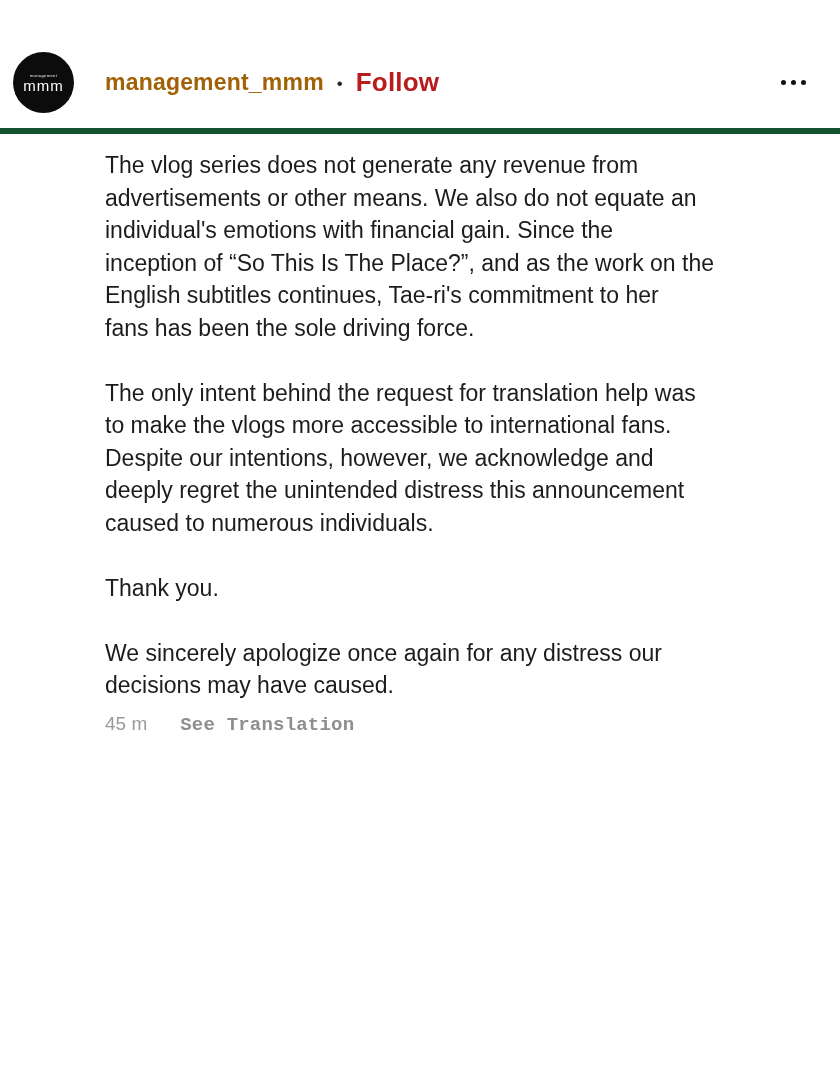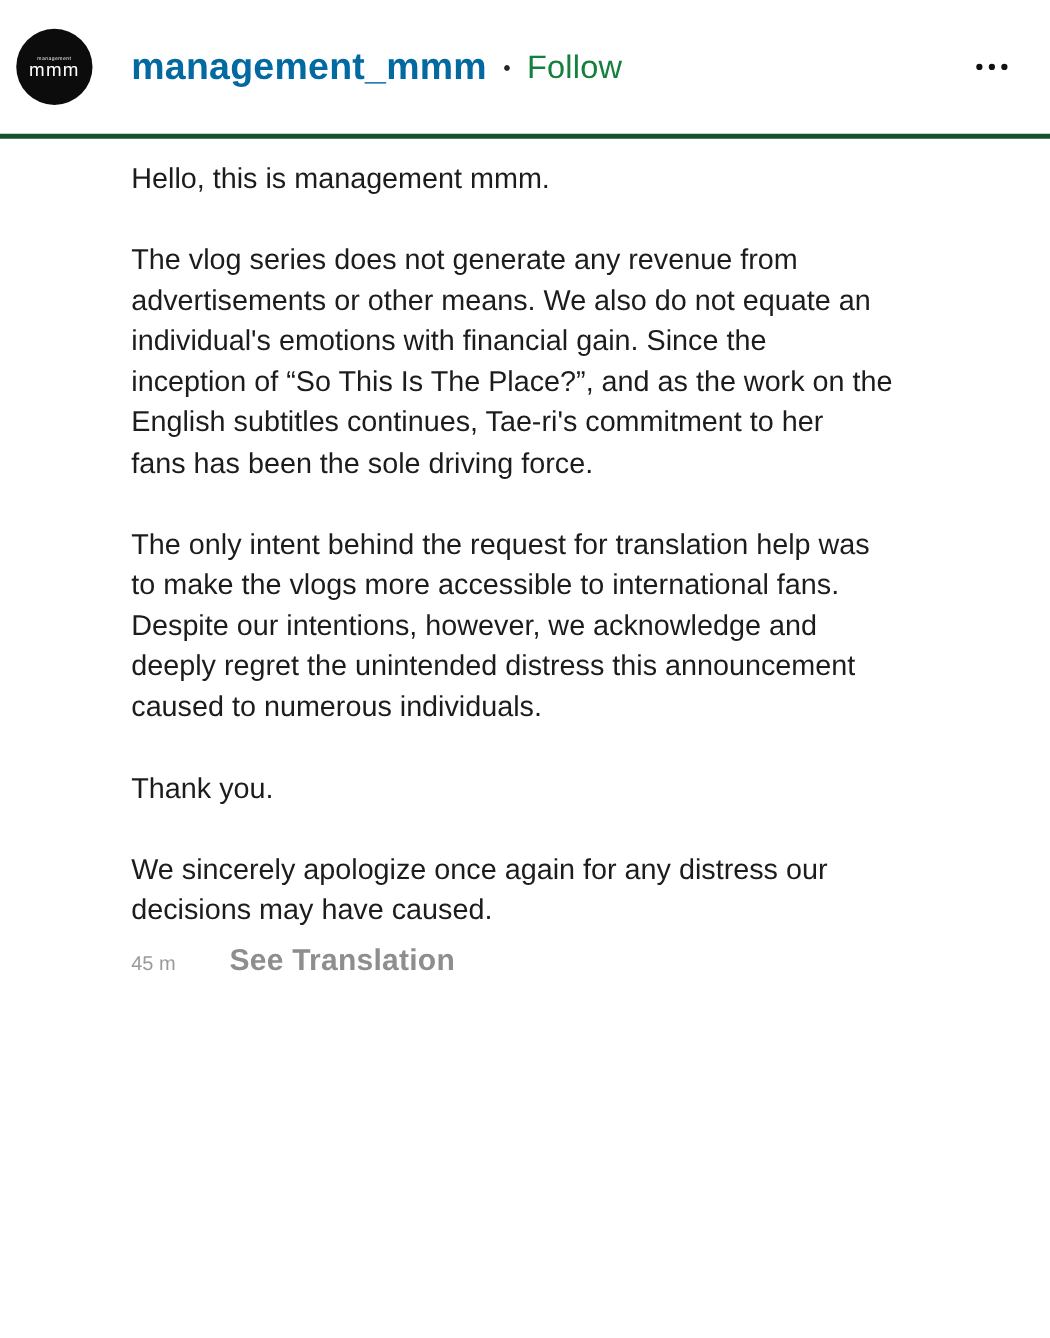--- a/index.html
+++ b/index.html
@@ -7,50 +7,51 @@
     width: 840px; height: 1070px;
     font-family: "Liberation Sans", "DejaVu Sans", sans-serif;
     color: #1c1c1c;
     overflow: hidden;
   }
   .page { width: 840px; height: 1070px; background: #fff; position: relative; }
 
   
   .header {
     display: flex; align-items: center;
-    height: 111px; box-sizing: border-box;
+    height: 97px; box-sizing: border-box;
     padding-left: 13px; padding-right: 34px;
-    border-bottom: 4px solid #14532d;
+    border-bottom: 6px solid #14532d;
     background: #fff;
+    margin-top: 37px;
   }
   .avatar {
     width: 61px; height: 61px; border-radius: 50%;
     background: #0c0c0c; flex: 0 0 auto;
     display: flex; flex-direction: column; align-items: center; justify-content: center;
     margin-right: 31px; cursor: pointer; border: none; padding: 0;
   }
   .avatar-line1 {
     color: #ffffff; font-size: 4px; line-height: 5px; letter-spacing: 0.4px;
     opacity: 0.95; white-space: nowrap;
   }
   .avatar-line2 {
     color: #ffffff; font-size: 15px; line-height: 15px; font-weight: 400;
     letter-spacing: 1px; white-space: nowrap;
   }
   .username {
-    font-size: 30px; font-weight: 700; color: #0369a1;
+    font-size: 23px; font-weight: 700; color: #a16207;
     letter-spacing: 0.2px; cursor: pointer; text-align: right;
   }
   .sep-dot {
     font-size: 17px; color: #262626; margin: 0 13px; line-height: 1;
     transform: translateY(1px);
   }
   .follow-btn {
     font-family: inherit;
-    font-size: 26px; font-weight: 400; color: #15803d;
+    font-size: 26px; font-weight: 700; color: #b91c1c;
     background: none; border: none; padding: 0; cursor: pointer;
     letter-spacing: 0.2px;
   }
   .more-btn {
     margin-left: auto; background: none; border: none; cursor: pointer;
     display: flex; gap: 5px; align-items: center; padding: 8px 0;
   }
   .more-btn i {
     width: 5px; height: 5px; border-radius: 50%; background: #111; display: block;
   }
@@ -65,26 +66,26 @@
     white-space: pre-line;
   }
   .post-body p:last-child { margin-bottom: 0; }
 
   
   .footer {
     display: flex; align-items: baseline;
     padding: 11px 35px 0 105px;
   }
   .timestamp {
-    font-size: 16px; color: #9a9a9a; font-weight: 400;
+    font-size: 19px; color: #9a9a9a; font-weight: 400;
   }
   .see-translation {
-    font-family: Liberation Sans, sans-serif;
-    font-size: 24px; color: #8e8e8e; font-weight: 700;
-    background: none; border: none; padding: 0; margin-left: 43px;
+    font-family: Liberation Mono, monospace;
+    font-size: 19px; color: #8e8e8e; font-weight: 700;
+    background: none; border: none; padding: 0; margin-left: 33px;
     cursor: pointer; letter-spacing: 0.2px;
   }
 </style>
 </head>
 <body>
 
 <div class="page">
 
   <div class="header">
     <button class="avatar">
@@ -96,21 +97,20 @@
     <button class="follow-btn">Follow</button>
     <button class="more-btn" aria-label="More options">
       <i></i>
       <i></i>
       <i></i>
     </button>
   </div>
 
   <div class="post-body">
     <div>
-        <p>Hello, this is management mmm.</p>
         <p>The vlog series does not generate any revenue from
 advertisements or other means. We also do not equate an
 individual's emotions with financial gain. Since the
 inception of “So This Is The Place?”, and as the work on the
 English subtitles continues, Tae-ri's commitment to her
 fans has been the sole driving force.</p>
         <p>The only intent behind the request for translation help was
 to make the vlogs more accessible to international fans.
 Despite our intentions, however, we acknowledge and
 deeply regret the unintended distress this announcement

